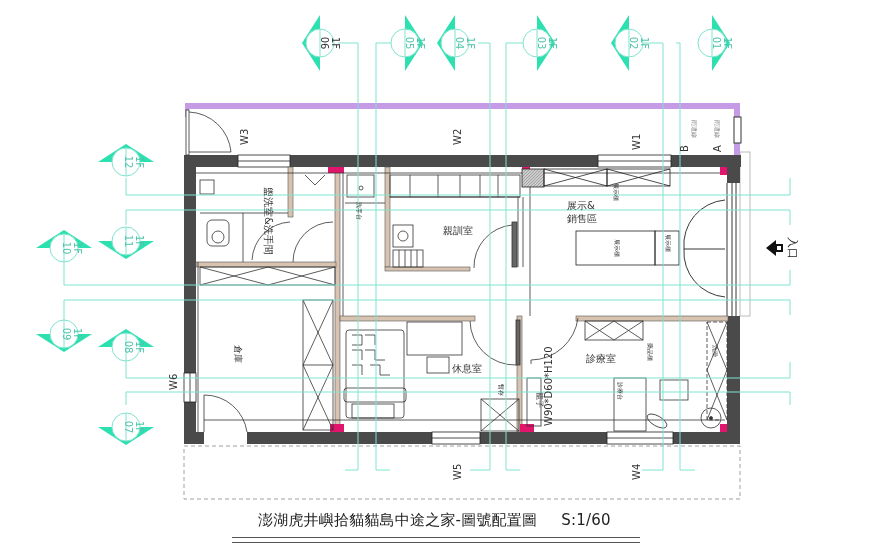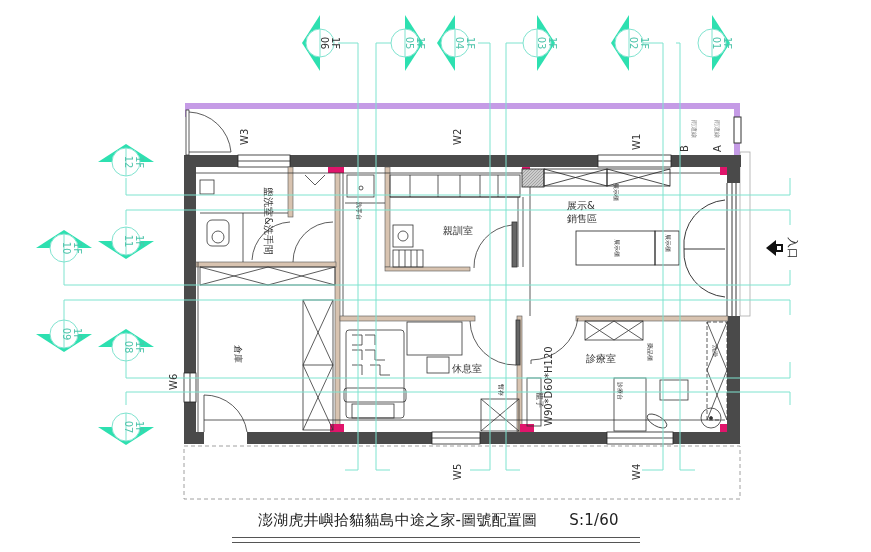--- a/index.html
+++ b/index.html
@@ -1,20 +1,20 @@
 <!DOCTYPE html>
 <html><head>
 <meta charset="utf-8">
 <style>
   html, body { margin:0; padding:0; background:#ffffff; }
   body { width:871px; height:552px; position:relative; overflow:hidden; font-family:"DejaVu Sans", sans-serif; }
   #plan { position:absolute; left:0; top:0; }
   .lbl { font-family:"DejaVu Sans", sans-serif; fill:#333; }
   .title { position:absolute; left:258px; top:511px; font-size:15px; color:#222; font-family:"DejaVu Sans", sans-serif; letter-spacing:0.2px; white-space:nowrap; }
-  .title .scale { margin-left:32px; }
+  .title .scale { margin-left:24px; }
   .title-rule { position:absolute; left:232px; top:537px; width:408px; height:4px; border-top:1.5px solid #555; border-bottom:1.5px solid #555; }
 </style>
 </head>
 <body>
 
 <svg id="plan" width="871" height="552" viewBox="0 0 871 552" xmlns="http://www.w3.org/2000/svg">
   <defs>
     <pattern id="hatch" width="3" height="3" patternUnits="userSpaceOnUse">
       <rect width="3" height="3" fill="#ccc"></rect>
       <path d="M0,3 L3,0" stroke="#888" stroke-width="0.6"></path>

